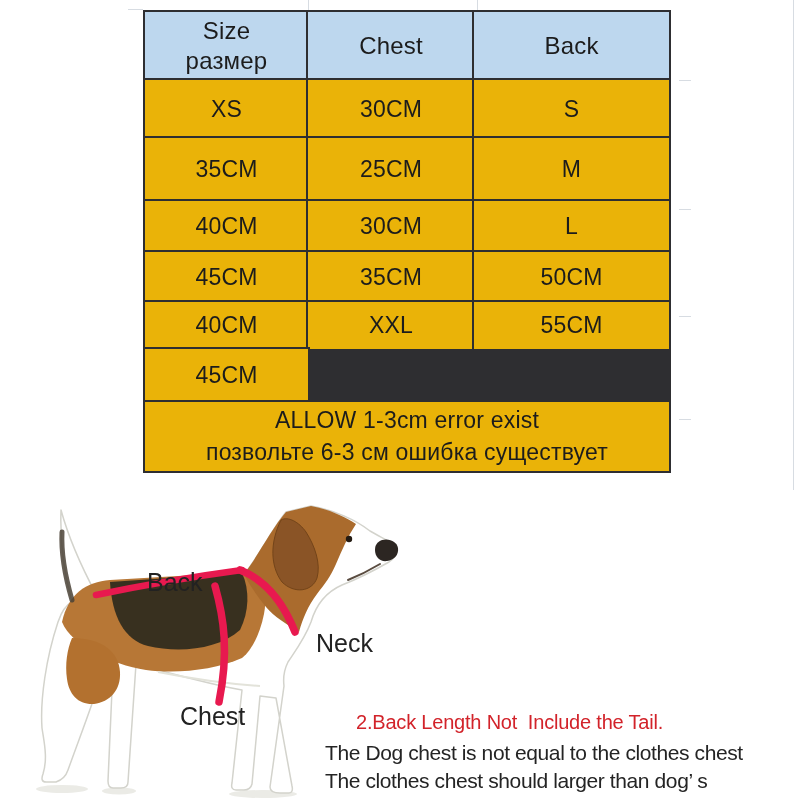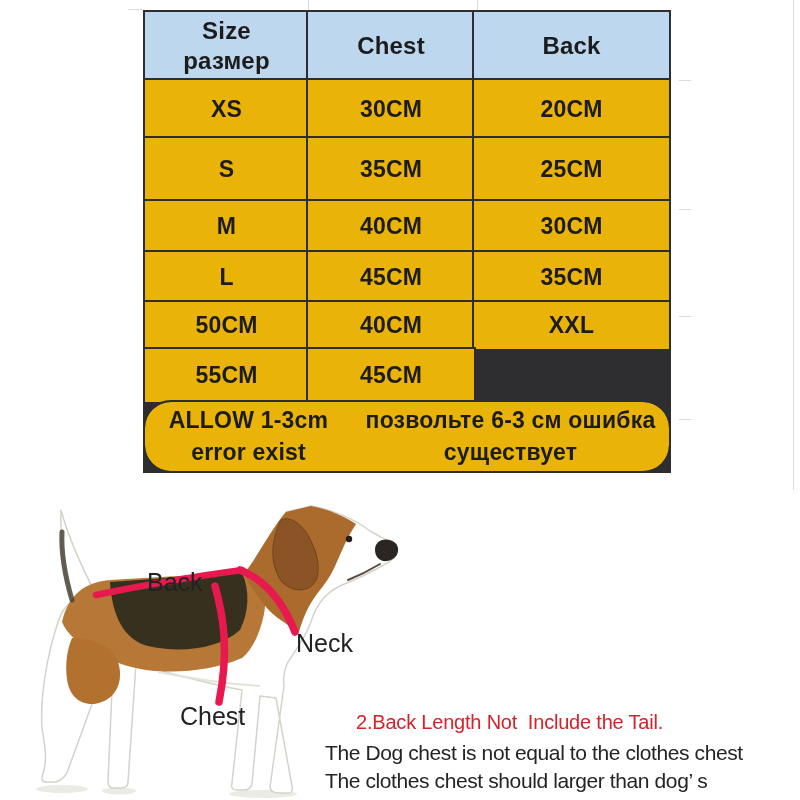--- a/index.html
+++ b/index.html
@@ -3,25 +3,25 @@
 <meta charset="utf-8">
 <style>
   html,body{margin:0;padding:0;background:#ffffff;}
   #page{position:relative;width:800px;height:800px;background:#ffffff;overflow:hidden;
         font-family:"Liberation Sans",sans-serif;color:#1c1c1c;}
 
   
   #size-table{position:absolute;left:143px;top:10px;
     display:grid;grid-template-columns:163px 166px 195px;
     grid-template-rows:68px 58px 63px 51px 50px 47px 53px 69px;
-    border:2px solid #2e2e31;background:#2e2e31;font-weight:bold;}
+    border:2px solid #2e2e31;background:#2e2e31;}
   .cell{background:#eab308;display:flex;align-items:center;justify-content:center;
     text-align:center;font-size:23px;letter-spacing:.2px;outline:2px solid #2e2e31;}
   .cell.hdr{background:#bdd7ee;font-size:24px;line-height:1.25;}
-  .cell.foot{grid-column:1 / -1;flex-direction:row;line-height:1.35;font-size:23px;border-radius:26px;}
+  .cell.foot{grid-column:1 / -1;flex-direction:column;line-height:1.35;font-size:23px;}
 
   
   .gl{position:absolute;background:#d7dce2;}
 
   
   .dog-label{position:absolute;font-size:25px;color:#222;}
   .note{position:absolute;white-space:pre;font-size:20px;letter-spacing:-0.2px;}
   .note.red{color:#d2232a;}
   .note.dark{color:#242424;font-size:21px;letter-spacing:-0.4px;}
 
@@ -44,21 +44,20 @@
   <div id="size-table">
     <div class="cell hdr">
       <span><span>Size</span><br>
       <span>размер</span></span>
     </div>
     <div class="cell hdr">Chest</div>
     <div class="cell hdr">Back</div>
 
     <div class="cell">XS</div>
     <div class="cell">30CM</div>
-    <div class="cell">20CM</div>
 
     <div class="cell">S</div>
     <div class="cell">35CM</div>
     <div class="cell">25CM</div>
 
     <div class="cell">M</div>
     <div class="cell">40CM</div>
     <div class="cell">30CM</div>
 
     <div class="cell">L</div>
@@ -133,19 +132,19 @@
 
       <path d="M140 182 C180 190 212 194 242 196" stroke="#e3e3da" stroke-width="2" fill="none"></path>
 
       <path d="M78 105 Q150 90 224 80" fill="none" stroke="#e8194f" stroke-width="6.5" stroke-linecap="round"></path>
       <path d="M222 80 Q258 94 277 142" fill="none" stroke="#e8194f" stroke-width="7.5" stroke-linecap="round"></path>
       <path d="M197 96 C206 128 211 162 201 212" fill="none" stroke="#e8194f" stroke-width="7.5" stroke-linecap="round"></path>
     </svg>
   </div>
 
   <div class="dog-label" style="left:147px;top:568px;">Back</div>
-  <div class="dog-label" style="left:296px;top:629px;">Neck</div>
+  <div class="dog-label" style="left:316px;top:629px;">Neck</div>
   <div class="dog-label" style="left:180px;top:702px;">Chest</div>
 
   <div class="note red" style="left:336px;top:711px;margin-left:20px;">2.Back Length Not  Include the Tail.</div>
   <div class="note dark" style="left:325px;top:769px;">The clothes chest should larger than dog’ s</div>
   <div class="note dark" style="left:325px;top:741px;">The Dog chest is not equal to the clothes chest</div>
 </div>
 
 </body></html>

